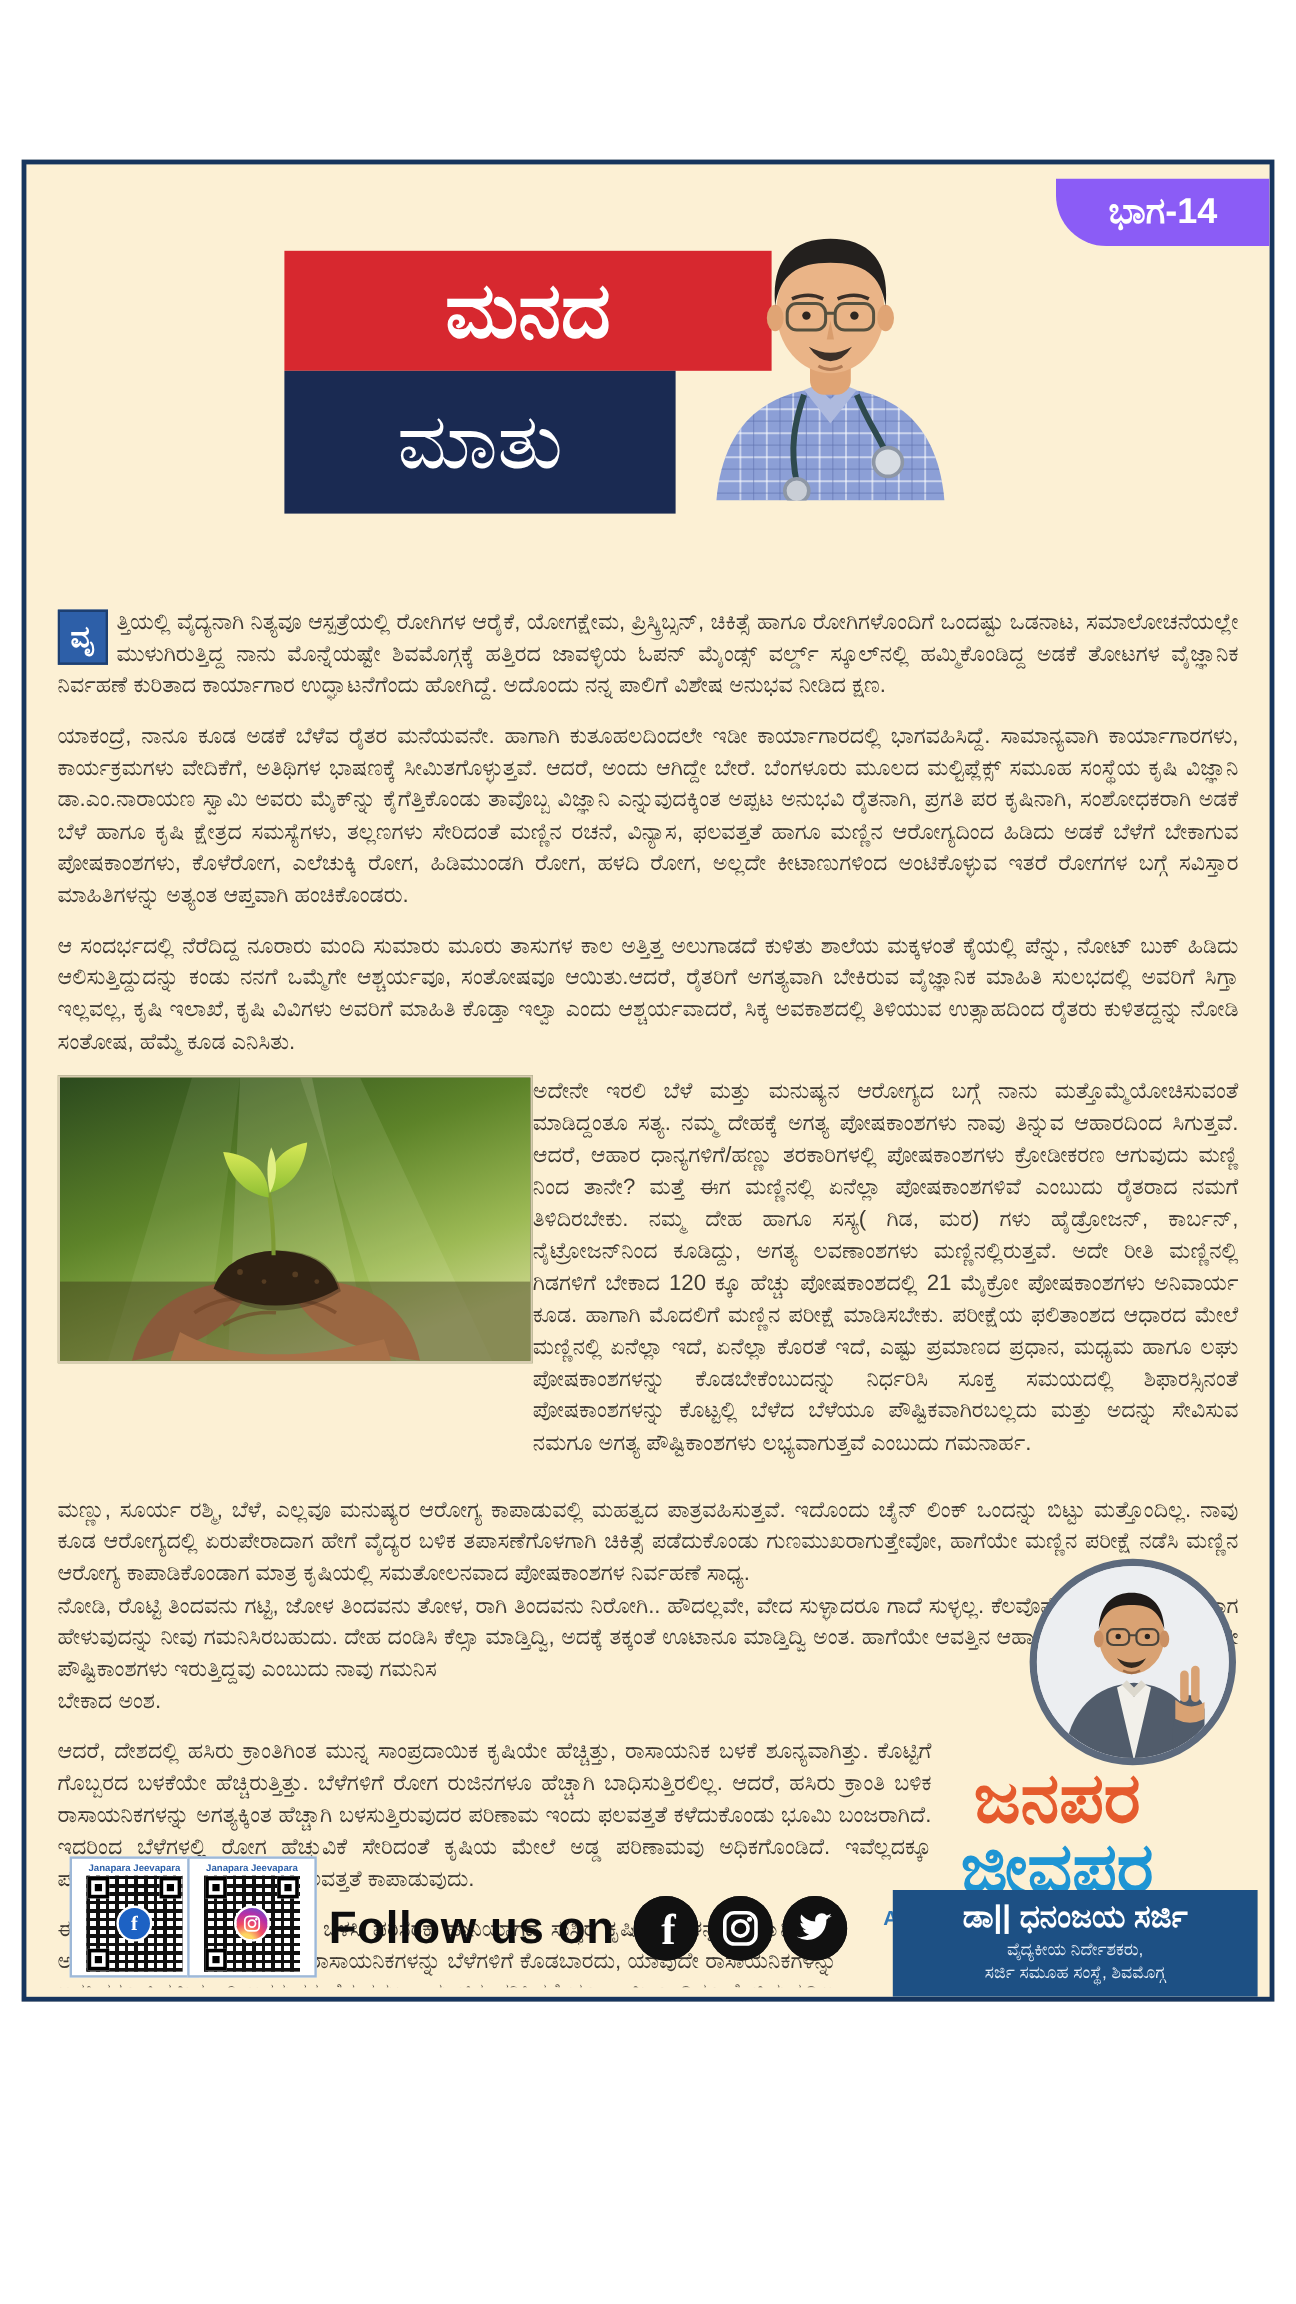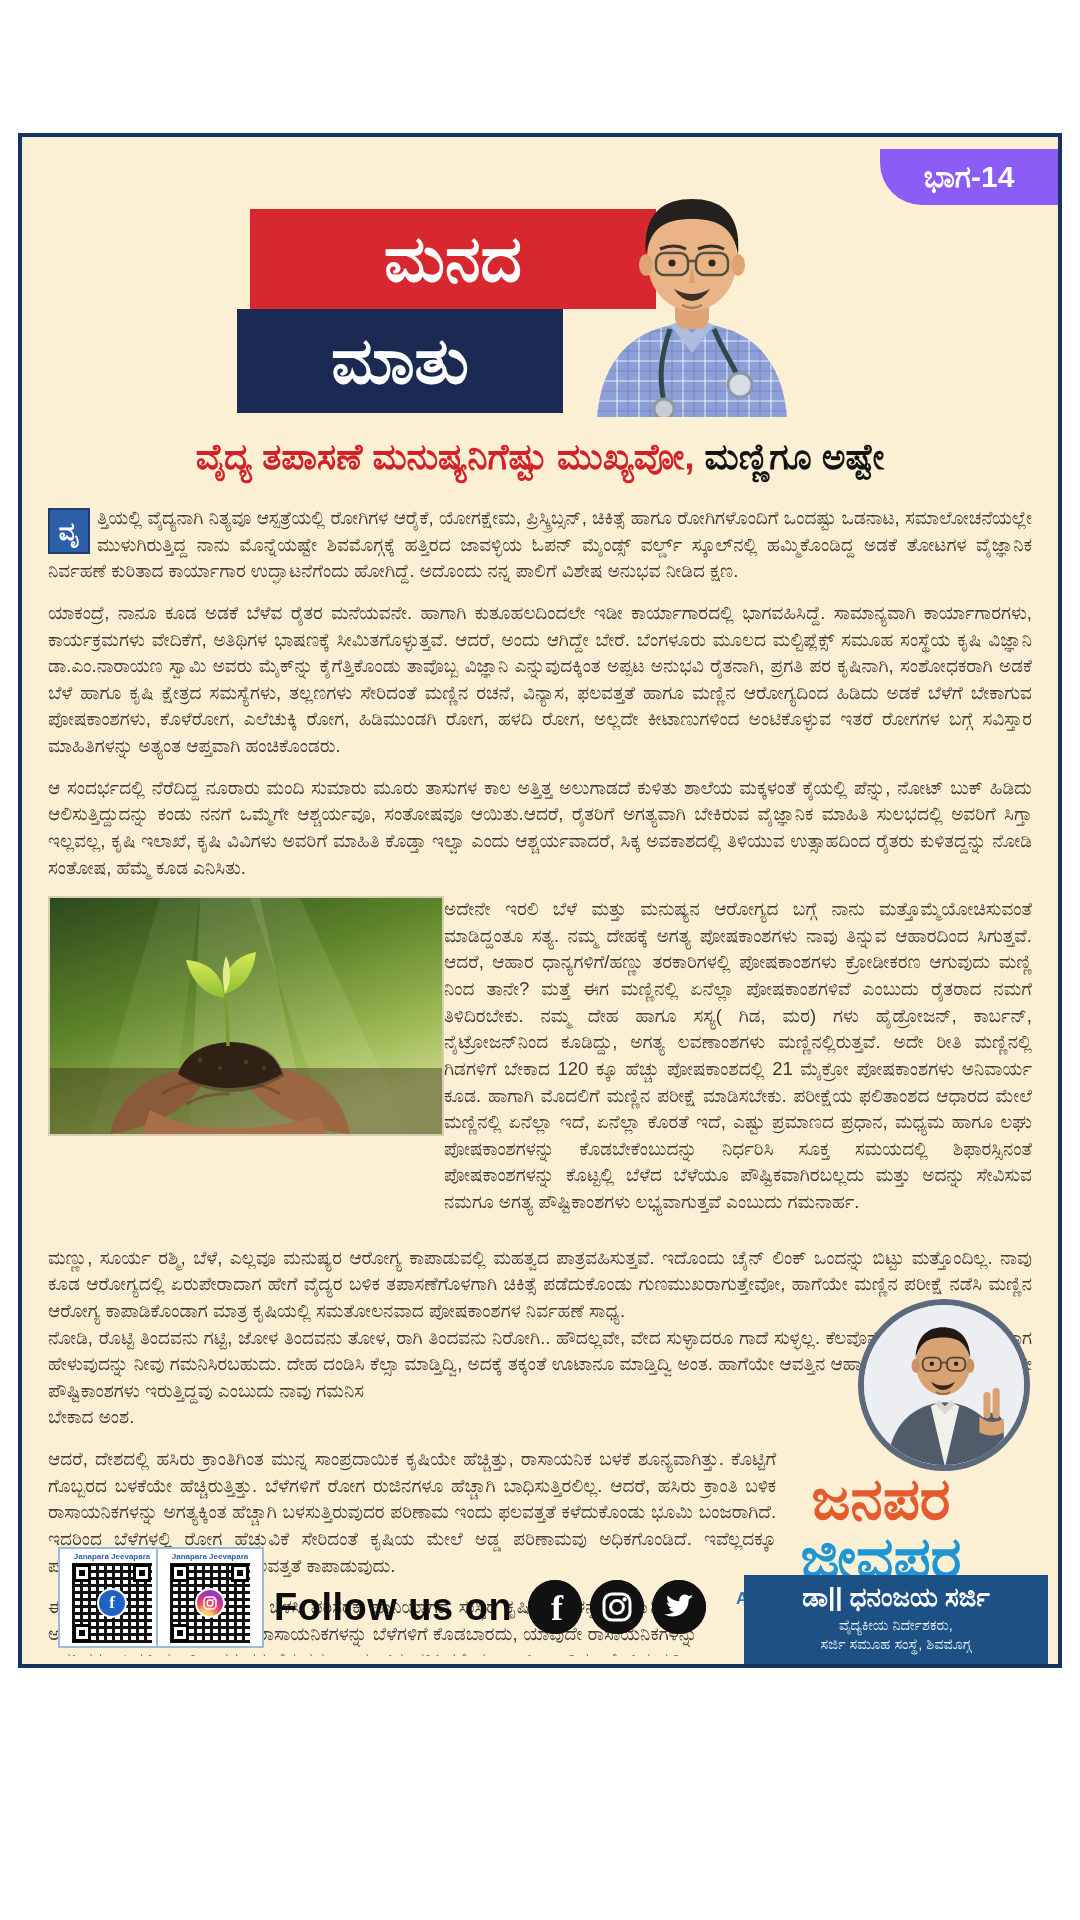--- a/index.html
+++ b/index.html
@@ -5,24 +5,24 @@
   html,body{margin:0;padding:0;background:#ffffff;}
   .page{position:relative;width:1080px;height:1920px;background:#ffffff;overflow:hidden;
         font-family:"Liberation Sans","DejaVu Sans",sans-serif;}
   .ad{position:absolute;left:18px;top:133px;width:1044px;height:1535px;box-sizing:border-box;
       background:#fcf0d4;border:4px solid #16355e;overflow:hidden;}
   
   .badge{position:absolute;top:12px;right:0;width:178px;height:56px;background:#8b5cf6;
          border-radius:0 0 0 42px;display:flex;align-items:center;justify-content:center;
          color:#fff;font-size:30px;font-weight:bold;}
   
-  .mast-red{position:absolute;left:228px;top:72px;width:406px;height:100px;background:#d7282f;
+  .mast-red{position:absolute;left:215px;top:72px;width:406px;height:100px;background:#d7282f;
             display:flex;align-items:center;justify-content:center;color:#fff;font-size:64px;font-weight:bold;}
-  .mast-navy{position:absolute;left:215px;top:172px;width:326px;height:104px;background:#1a2a52;
-             display:flex;align-items:center;justify-content:center;color:#fff;font-size:64px;font-weight:bold;}
+  .mast-navy{position:absolute;left:215px;top:172px;width:326px;height:119px;background:#1a2a52;
+             display:flex;align-items:center;justify-content:center;color:#fff;font-size:64px;font-weight:normal;}
   .doctor-photo{position:absolute;left:520px;top:26px;width:300px;height:254px;}
   
   .headline{position:absolute;left:0;right:0;top:298px;text-align:center;font-size:36px;font-weight:bold;line-height:1.2;}
   .headline .hl-red{color:#d32127;}
   .headline .hl-dark{color:#141414;}
   
   .article{position:absolute;left:26px;top:368px;width:984px;bottom:8px;overflow:hidden;
            font-size:18.5px;line-height:1.44;color:#3f3a33;text-align:justify;}
   .article p{margin:0 0 15px 0;}
   .dropcap{float:left;width:38px;height:42px;margin:3px 7px 0 0;background:#2d5fa8;border:2px solid #1d3f70;
@@ -124,23 +124,20 @@
         <path d="M132 126 q18 10 36 0 q-8 12 -18 12 q-10 0 -18 -12 Z" fill="#3c3029"></path>
         <path d="M140 142 q10 6 20 0" stroke="#b07a54" stroke-width="2.5" fill="none"></path>
 
         <path d="M128 166 C120 190 116 210 122 240" stroke="#2e4a4e" stroke-width="5" fill="none"></path>
         <path d="M172 166 C182 190 190 200 196 214" stroke="#2e4a4e" stroke-width="5" fill="none"></path>
         <circle cx="122" cy="246" r="10" fill="#c9ced6" stroke="#8e97a5" stroke-width="3"></circle>
         <circle cx="198" cy="222" r="12" fill="#d8dde3" stroke="#8e97a5" stroke-width="3"></circle>
       </svg>
     </div>
 
-    <div class="headline">
-      <span class="hl-red">ವೈದ್ಯ ತಪಾಸಣೆ ಮನುಷ್ಯನಿಗೆಷ್ಟು ಮುಖ್ಯವೋ,</span><span class="hl-dark"> ಮಣ್ಣಿಗೂ ಅಷ್ಟೇ</span>
-    </div>
 
     <div class="article">
       <p>
         <span class="dropcap">ವೃ</span><span>ತ್ತಿಯಲ್ಲಿ ವೈದ್ಯನಾಗಿ ನಿತ್ಯವೂ ಆಸ್ಪತ್ರೆಯಲ್ಲಿ ರೋಗಿಗಳ ಆರೈಕೆ, ಯೋಗಕ್ಷೇಮ, ಪ್ರಿಸ್ಕ್ರಿಬ್ಸನ್, ಚಿಕಿತ್ಸೆ ಹಾಗೂ ರೋಗಿಗಳೊಂದಿಗೆ ಒಂದಷ್ಟು ಒಡನಾಟ, ಸಮಾಲೋಚನೆಯಲ್ಲೇ ಮುಳುಗಿರುತ್ತಿದ್ದ ನಾನು ಮೊನ್ನೆಯಷ್ಟೇ ಶಿವಮೊಗ್ಗಕ್ಕೆ ಹತ್ತಿರದ ಜಾವಳ್ಳಿಯ ಓಪನ್ ಮೈಂಡ್ಸ್ ವರ್ಲ್ಡ್ ಸ್ಕೂಲ್‌ನಲ್ಲಿ ಹಮ್ಮಿಕೊಂಡಿದ್ದ ಅಡಕೆ ತೋಟಗಳ ವೈಜ್ಞಾನಿಕ ನಿರ್ವಹಣೆ ಕುರಿತಾದ ಕಾರ್ಯಾಗಾರ ಉದ್ಘಾಟನೆಗೆಂದು ಹೋಗಿದ್ದೆ. ಅದೊಂದು ನನ್ನ ಪಾಲಿಗೆ ವಿಶೇಷ ಅನುಭವ ನೀಡಿದ ಕ್ಷಣ.</span>
       </p>
       <p>ಯಾಕಂದ್ರೆ, ನಾನೂ ಕೂಡ ಅಡಕೆ ಬೆಳೆವ ರೈತರ ಮನೆಯವನೇ. ಹಾಗಾಗಿ ಕುತೂಹಲದಿಂದಲೇ ಇಡೀ ಕಾರ್ಯಾಗಾರದಲ್ಲಿ ಭಾಗವಹಿಸಿದ್ದೆ. ಸಾಮಾನ್ಯವಾಗಿ ಕಾರ್ಯಾಗಾರಗಳು, ಕಾರ್ಯಕ್ರಮಗಳು ವೇದಿಕೆಗೆ, ಅತಿಥಿಗಳ ಭಾಷಣಕ್ಕೆ ಸೀಮಿತಗೊಳ್ಳುತ್ತವೆ. ಆದರೆ, ಅಂದು ಆಗಿದ್ದೇ ಬೇರೆ. ಬೆಂಗಳೂರು ಮೂಲದ ಮಲ್ಟಿಪ್ಲೆಕ್ಸ್ ಸಮೂಹ ಸಂಸ್ಥೆಯ ಕೃಷಿ ವಿಜ್ಞಾನಿ ಡಾ.ಎಂ.ನಾರಾಯಣ ಸ್ವಾಮಿ ಅವರು ಮೈಕ್‌ನ್ನು ಕೈಗೆತ್ತಿಕೊಂಡು ತಾವೊಬ್ಬ ವಿಜ್ಞಾನಿ ಎನ್ನುವುದಕ್ಕಿಂತ ಅಪ್ಪಟ ಅನುಭವಿ ರೈತನಾಗಿ, ಪ್ರಗತಿ ಪರ ಕೃಷಿನಾಗಿ, ಸಂಶೋಧಕರಾಗಿ ಅಡಕೆ ಬೆಳೆ ಹಾಗೂ ಕೃಷಿ ಕ್ಷೇತ್ರದ ಸಮಸ್ಯೆಗಳು, ತಲ್ಲಣಗಳು ಸೇರಿದಂತೆ ಮಣ್ಣಿನ ರಚನೆ, ವಿನ್ಯಾಸ, ಫಲವತ್ತತೆ ಹಾಗೂ ಮಣ್ಣಿನ ಆರೋಗ್ಯದಿಂದ ಹಿಡಿದು ಅಡಕೆ ಬೆಳೆಗೆ ಬೇಕಾಗುವ ಪೋಷಕಾಂಶಗಳು, ಕೊಳೆರೋಗ, ಎಲೆಚುಕ್ಕಿ ರೋಗ, ಹಿಡಿಮುಂಡಗಿ ರೋಗ, ಹಳದಿ ರೋಗ, ಅಲ್ಲದೇ ಕೀಟಾಣುಗಳಿಂದ ಅಂಟಿಕೊಳ್ಳುವ ಇತರೆ ರೋಗಗಳ ಬಗ್ಗೆ ಸವಿಸ್ತಾರ ಮಾಹಿತಿಗಳನ್ನು ಅತ್ಯಂತ ಆಪ್ತವಾಗಿ ಹಂಚಿಕೊಂಡರು.</p>
       <p>ಆ ಸಂದರ್ಭದಲ್ಲಿ ನೆರೆದಿದ್ದ ನೂರಾರು ಮಂದಿ ಸುಮಾರು ಮೂರು ತಾಸುಗಳ ಕಾಲ ಅತ್ತಿತ್ತ ಅಲುಗಾಡದೆ ಕುಳಿತು ಶಾಲೆಯ ಮಕ್ಕಳಂತೆ ಕೈಯಲ್ಲಿ ಪೆನ್ನು, ನೋಟ್ ಬುಕ್ ಹಿಡಿದು ಆಲಿಸುತ್ತಿದ್ದುದನ್ನು ಕಂಡು ನನಗೆ ಒಮ್ಮೆಗೇ ಆಶ್ಚರ್ಯವೂ, ಸಂತೋಷವೂ ಆಯಿತು.ಆದರೆ, ರೈತರಿಗೆ ಅಗತ್ಯವಾಗಿ ಬೇಕಿರುವ ವೈಜ್ಞಾನಿಕ ಮಾಹಿತಿ ಸುಲಭದಲ್ಲಿ ಅವರಿಗೆ ಸಿಗ್ತಾ ಇಲ್ಲವಲ್ಲ, ಕೃಷಿ ಇಲಾಖೆ, ಕೃಷಿ ವಿವಿಗಳು ಅವರಿಗೆ ಮಾಹಿತಿ ಕೊಡ್ತಾ ಇಲ್ವಾ ಎಂದು ಆಶ್ಚರ್ಯವಾದರೆ, ಸಿಕ್ಕ ಅವಕಾಶದಲ್ಲಿ ತಿಳಿಯುವ ಉತ್ಸಾಹದಿಂದ ರೈತರು ಕುಳಿತದ್ದನ್ನು ನೋಡಿ ಸಂತೋಷ, ಹೆಮ್ಮೆ ಕೂಡ ಎನಿಸಿತು.</p>
 
       <div class="row4">
         <div class="figure-plant">

